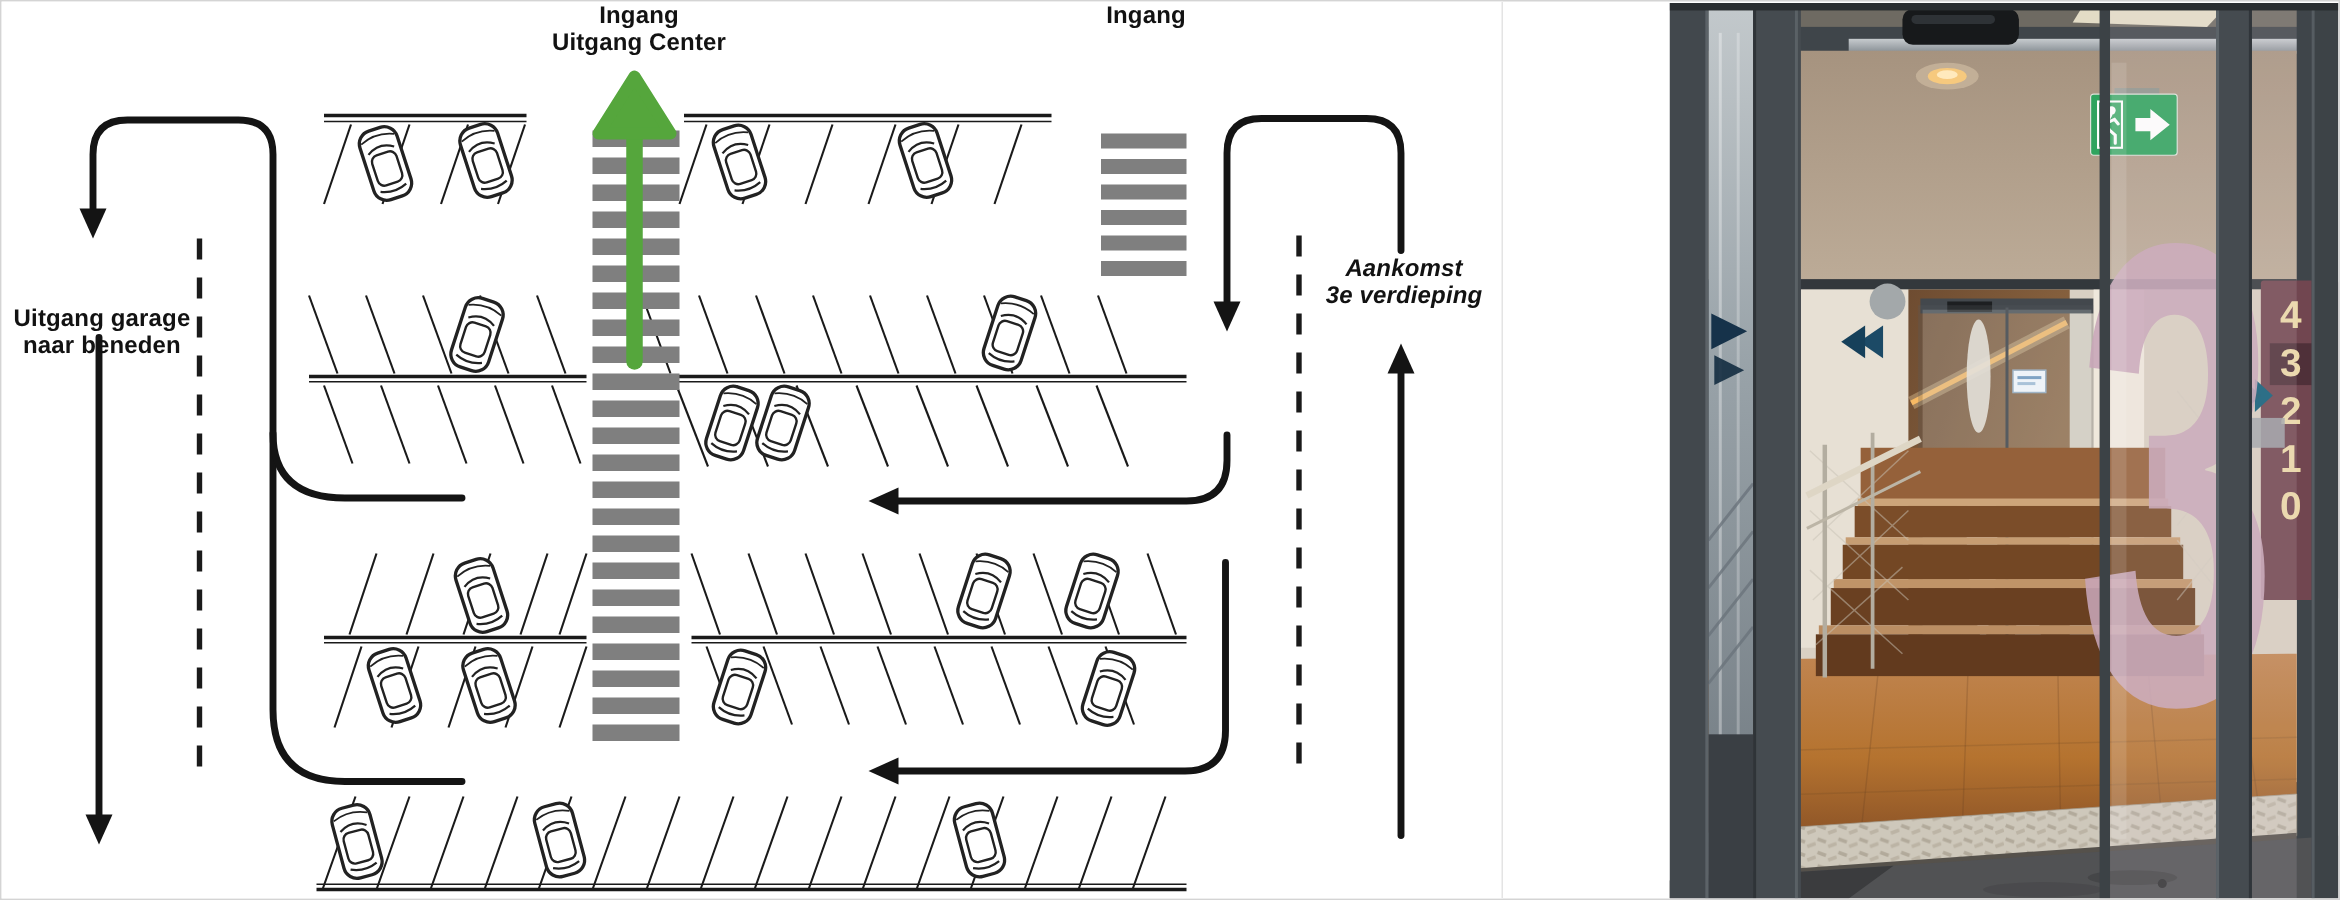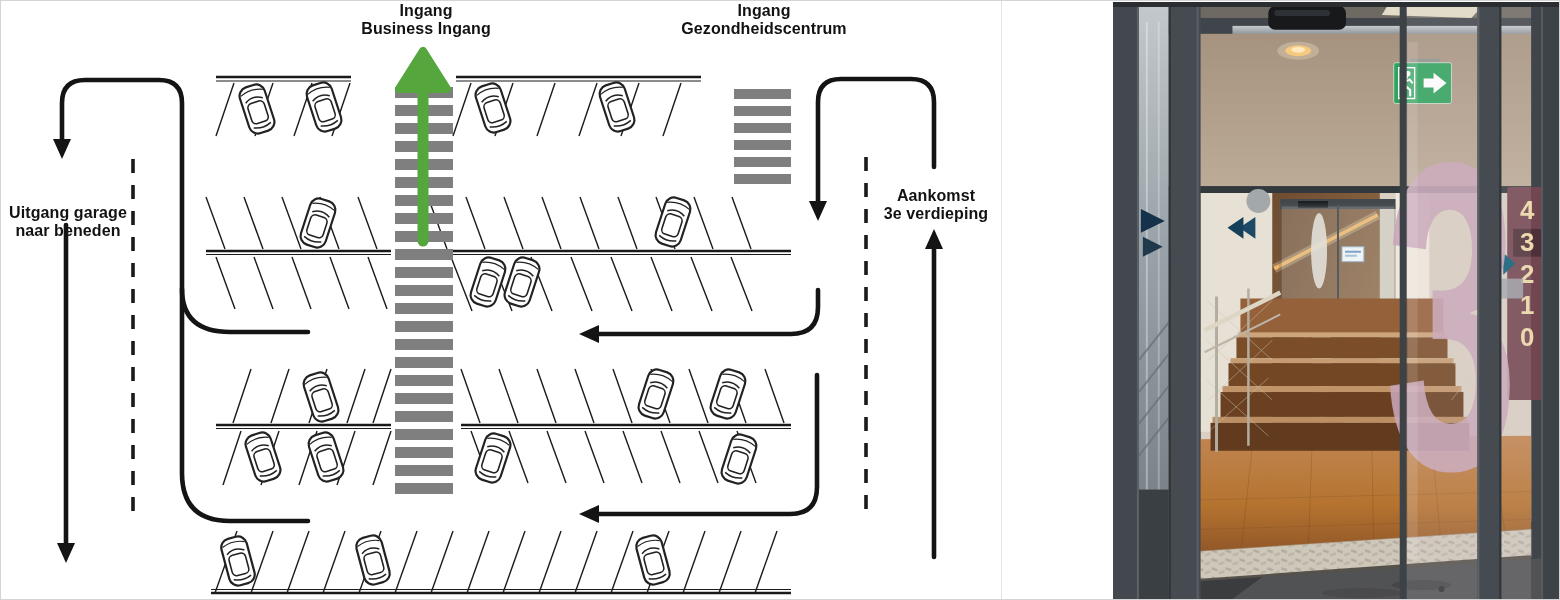--- a/index.html
+++ b/index.html
@@ -7,21 +7,21 @@
     position:relative;width:1560px;height:600px;background:#ffffff;
     border:1px solid #d4d4d4;box-sizing:border-box;overflow:hidden;
     font-family:"Liberation Sans","DejaVu Sans",sans-serif;
   }
   .diagram-panel{position:absolute;left:0;top:0;width:1000px;height:598px;background:#fff;border-right:1px solid #e4e4e4;}
   .diagram-svg{position:absolute;left:0;top:0;}
   .dlabel{position:absolute;text-align:center;font-weight:700;font-size:16px;line-height:18px;color:#121212;letter-spacing:.1px;}
   .lbl-business{left:330px;top:1px;width:190px;}
   .lbl-health{left:658px;top:1px;width:210px;}
   .lbl-exit{left:0px;top:179px;width:134px;margin-top:24px;}
-  .lbl-arrival{left:864px;top:186px;width:142px;}
+  .lbl-arrival{left:864px;top:170px;width:142px;font-style:italic;}
   .photo-panel{position:absolute;left:1112px;top:1px;width:446px;height:597px;overflow:hidden;}
   .photo-panel svg{display:block;width:100%;height:100%;}
   .big3{font-weight:700;}
 </style>
 </head>
 <body>
 
 <div class="canvas">
 
   <div class="diagram-panel">
@@ -214,25 +214,24 @@
         <use href="#carSym" transform="translate(492,457) rotate(18)"></use>
         <use href="#carSym" transform="translate(738,458) rotate(18)"></use>
         <use href="#carSym" transform="translate(237,560) rotate(-15)"></use>
         <use href="#carSym" transform="translate(372,559) rotate(-15)"></use>
         <use href="#carSym" transform="translate(652,559) rotate(-15)"></use>
       </g>
     </svg>
 
     <div class="dlabel lbl-business">
       <div>Ingang</div>
-      <div>Business Ingang</div>
+      <div>Uitgang Center</div>
     </div>
     <div class="dlabel lbl-health">
       <div>Ingang</div>
-      <div>Gezondheidscentrum</div>
     </div>
     <div class="dlabel lbl-exit">
       <div>Uitgang garage</div>
       <div>naar beneden</div>
     </div>
     <div class="dlabel lbl-arrival">
       <div>Aankomst</div>
       <div>3e verdieping</div>
     </div>
   </div>

